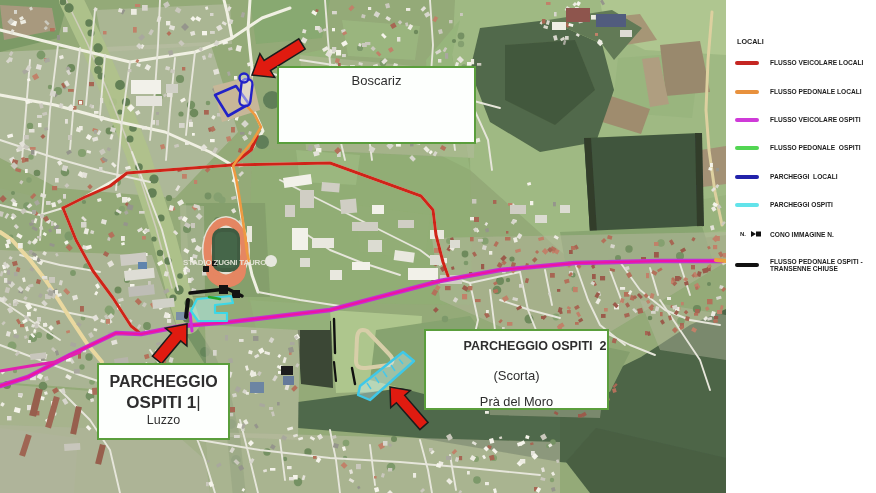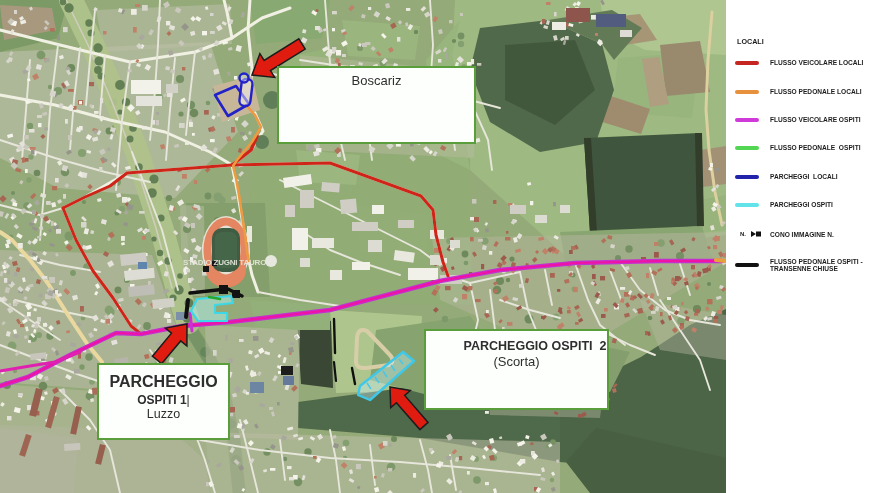--- a/index.html
+++ b/index.html
@@ -1444,27 +1444,28 @@
     <polygon points="187.0,324.0 186.9,346.0 180.7,340.9 161.6,363.8 152.4,356.2 171.5,333.2 165.4,328.1" fill="#e01b10" stroke="#1c1c1c" stroke-width="1.5"></polygon>
     <polygon points="390.0,387.0 410.3,390.5 404.7,395.4 428.1,422.4 419.9,429.6 396.4,402.7 390.7,407.6" fill="#e01b10" stroke="#1c1c1c" stroke-width="1.5"></polygon>
 </svg>
 
 <div class="box" style="left:277px;top:66px;width:199px;height:78px;">
   <div style="font-size:13px;margin-top:5px;">Boscariz</div>
 </div>
 
 <div class="box" style="left:97px;top:363px;width:133px;height:77px;">
   <div style="font-size:16px;font-weight:bold;margin-top:8px;">PARCHEGGIO</div>
-  <div style="font-size:12px;font-weight:bold;margin-top:2px;">OSPITI 1<span style="font-weight:normal">|</span></div>
+  <div style="font-size:17px;font-weight:bold;margin-top:2px;">OSPITI 1<span style="font-weight:normal">|</span></div>
   <div style="font-size:12.5px;">Luzzo</div>
 </div>
 
 <div class="box" style="left:424px;top:329px;width:185px;height:81px;">
   <div style="font-size:12.5px;font-weight:bold;margin-top:8px;padding-left:37px;">PARCHEGGIO OSPITI&nbsp; 2</div>
-  <div style="font-size:13px;margin-top:1px;">(Scorta)</div>
+  <div style="font-size:13px;margin-top:15px;">(Scorta)</div>
+  <div style="font-size:12.8px;margin-top:11px;">Prà del Moro</div>
 </div>
 
 <div class="legend">
 
   <div style="position:absolute;left:11px;top:37px;font-size:7.2px;font-weight:bold;">LOCALI</div>
 
   <div class="sw" style="top:61px;background:#c52622;"></div>
     <div class="litem" style="left:44px;top:59px;">FLUSSO VEICOLARE LOCALI</div>
 
   <div class="sw" style="top:90px;background:#e8913d;"></div>

